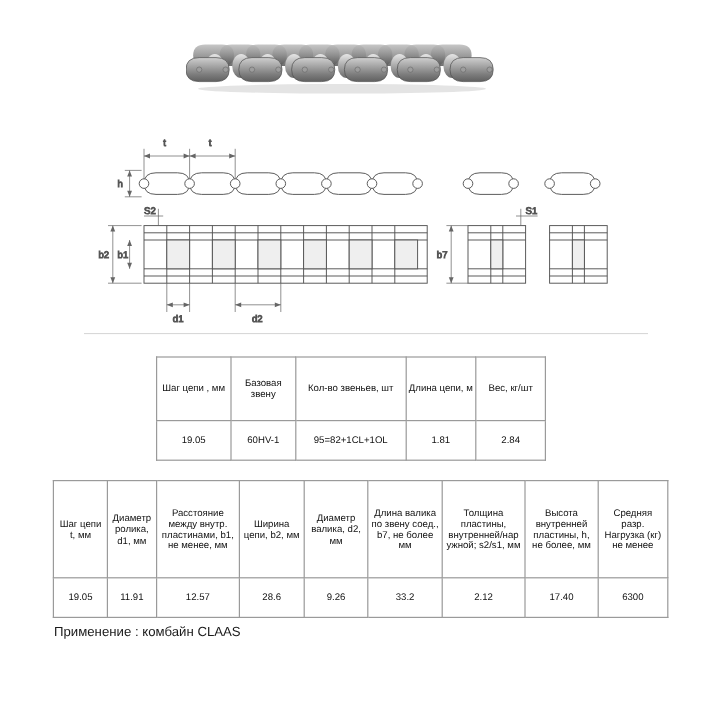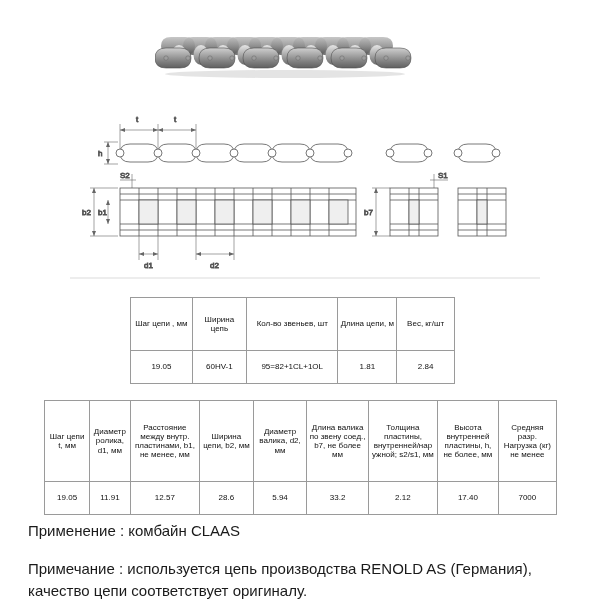--- a/index.html
+++ b/index.html
@@ -76,24 +76,24 @@
     position: absolute;
     left: 44px;
     top: 400px;
     width: 513px;
   }
   .table2 th { height: 74px; }
   .table2 td.val { height: 26px; }
 
   .notes {
     position: absolute;
-    left: 28px;
+    left: 45px;
     top: 520px;
     width: 520px;
-    font-size: 15px;
+    font-size: 11px;
     color: #1a1a1a;
     line-height: 1.45;
   }
   .notes p { margin: 0 0 16px 0; }
   .notes p:last-child { margin-bottom: 0; }
 
   .dim-text {
     font-family: "Liberation Sans", sans-serif;
     font-size: 8px;
     fill: #333;
@@ -339,21 +339,21 @@
       </g>
 
       <line x1="10" y1="170" x2="480" y2="170" stroke="#d2d2d2" stroke-width="0.8"></line>
     </svg>
   </div>
 
   <table class="table1">
     <thead>
       <tr>
         <th style="width:62px">Шаг цепи , мм</th>
-        <th style="width:52px">Ширина цепь</th>
+        <th style="width:52px">Базовая звену</th>
         <th style="width:90px">Кол-во звеньев, шт</th>
         <th style="width:58px">Длина цепи, м</th>
         <th style="width:58px">Вес, кг/шт</th>
       </tr>
     </thead>
     <tbody>
       <tr>
         <td class="val">19.05</td>
         <td class="val">60HV-1</td>
         <td class="val">95=82+1CL+1OL</td>
@@ -376,27 +376,26 @@
         <th style="width:58px">Высота внутренней пластины, h, не более, мм</th>
         <th style="width:57px">Средняя разр. Нагрузка (кг) не менее</th>
       </tr>
     </thead>
     <tbody>
       <tr>
         <td class="val">19.05</td>
         <td class="val">11.91</td>
         <td class="val">12.57</td>
         <td class="val">28.6</td>
-        <td class="val">5.94</td>
+        <td class="val">9.26</td>
         <td class="val">33.2</td>
         <td class="val">2.12</td>
         <td class="val">17.40</td>
-        <td class="val">7000</td>
+        <td class="val">6300</td>
       </tr>
     </tbody>
   </table>
 
   <div class="notes">
     <p>Применение : комбайн CLAAS</p>
-    <p>Примечание : используется цепь производства RENOLD AS (Германия), качество цепи соответствует оригиналу.</p>
   </div>
 
 </div>
 
 </body></html>

